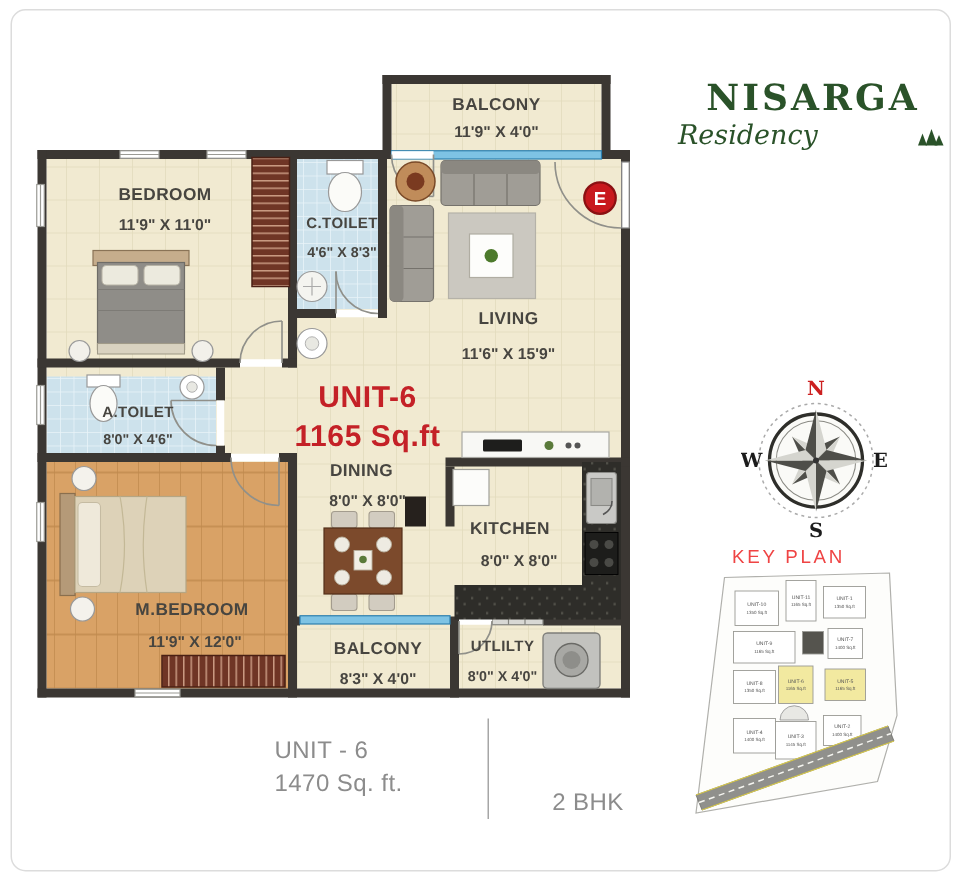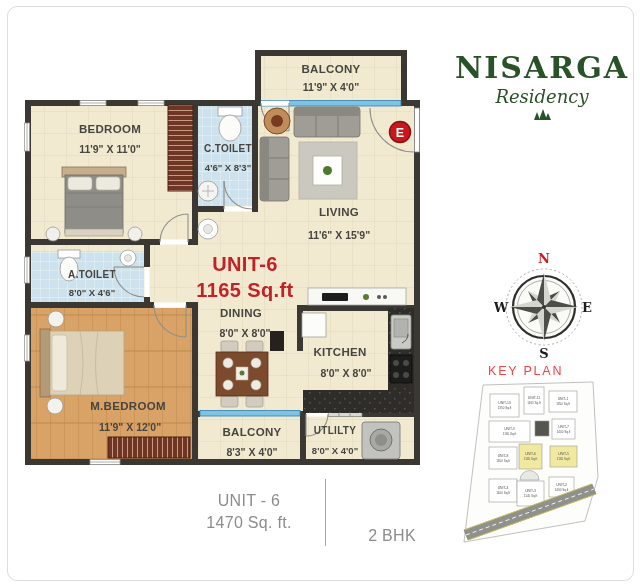--- a/index.html
+++ b/index.html
@@ -11,37 +11,37 @@
   .plan{position:absolute;left:22px;top:45px;}
   .plan text{font-family:"Liberation Sans",sans-serif;}
   .rname{font-size:11.5px;font-weight:700;fill:#474540;letter-spacing:.3px;}
   .rdim{font-size:10.5px;font-weight:600;fill:#474540;}
   .rname.sm{font-size:10px;}
   .rdim.sm{font-size:9.5px;}
   .unitred{font-size:20px;font-weight:800;fill:#c42127;letter-spacing:.4px;}
   .ebadge-t{font-size:12.5px;font-weight:800;fill:#ffffff;}
   
   .logo{position:absolute;left:452px;top:50px;width:180px;text-align:center;color:#2a5229;}
-  .logo-name{font-family:"DejaVu Serif",serif;font-weight:700;font-size:30px;letter-spacing:2px;}
+  .logo-name{font-family:"DejaVu Serif",serif;font-weight:700;font-size:24px;letter-spacing:2px;}
   .logo-tagline{font-family:"DejaVu Serif",serif;font-style:italic;font-size:18px;margin-top:1px;
-                display:flex;align-items:center;justify-content:space-between;gap:0;flex-direction:column;}
+                display:flex;align-items:center;justify-content:space-between;gap:0;}
   
   .compass{position:absolute;left:494px;top:250px;}
   .compass text{font-family:"DejaVu Serif",serif;font-weight:700;font-size:13px;fill:#1c1c1c;}
   .compass .cn{fill:#cc2020;}
   
   .keyplan{position:absolute;left:462px;top:364px;width:166px;}
   .keyplan-title{font-size:12.5px;letter-spacing:1.8px;color:#ef4444;margin-left:26px;margin-bottom:3px;}
   .keyplan svg text{font-family:"Liberation Sans",sans-serif;fill:#555;}
   .ku-label{font-size:3.4px;}
   .ku-area{font-size:3px;}
   
   .caption{position:absolute;left:183px;top:477px;display:flex;align-items:center;
            color:#8c8c8c;font-size:16px;line-height:1.42;letter-spacing:.3px;}
-  .cap-col-left{width:132px;text-align:center;}
+  .cap-col-left{width:132px;}
   .cap-divider{width:1px;background:#a6a6a6;align-self:stretch;margin:2px 10px;}
   .cap-col-right{width:112px;text-align:center;margin-top:48px;}
 </style>
 </head>
 <body>
 
 <div class="canvas">
   <div class="frame"></div>
 
   <svg class="plan" width="400" height="425" viewBox="0 0 400 425">

